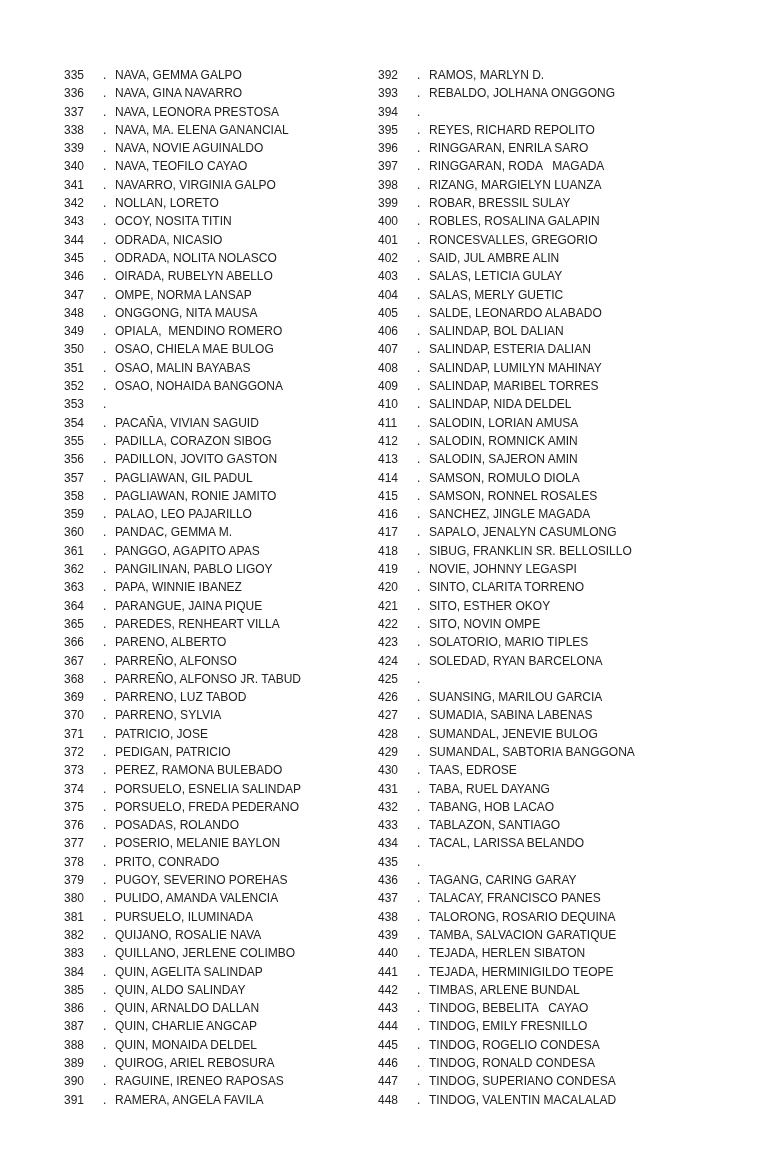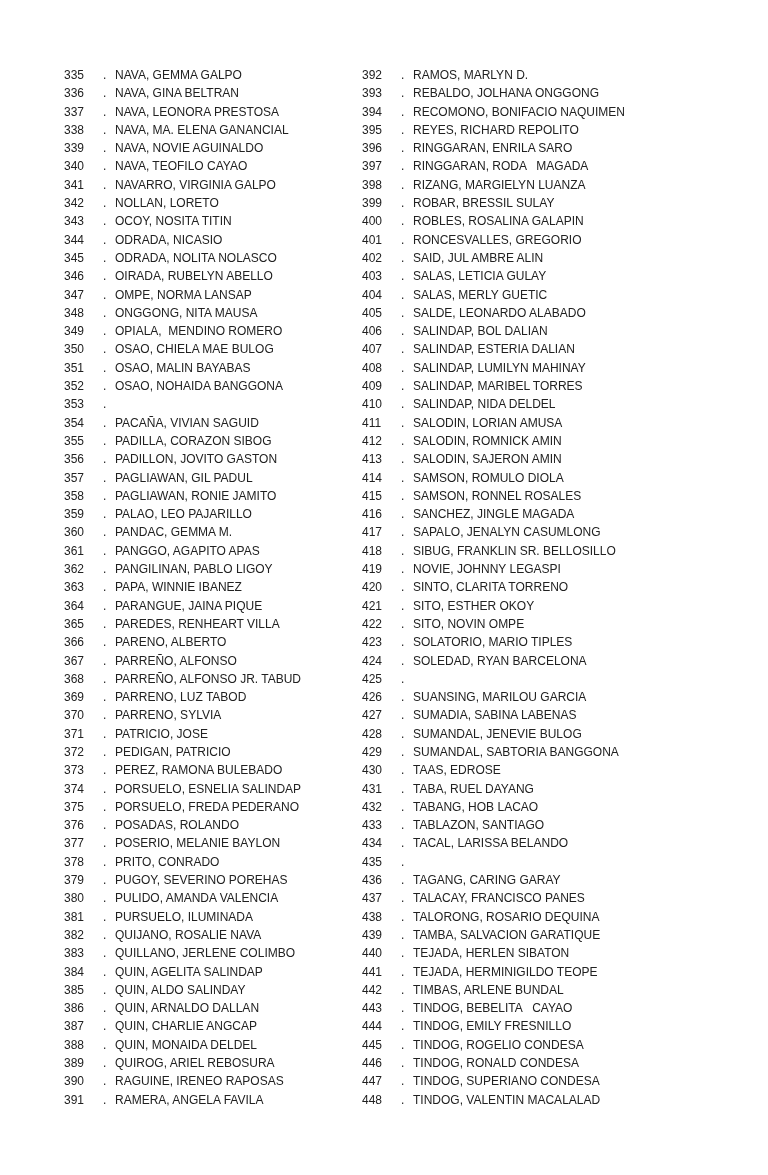--- a/index.html
+++ b/index.html
@@ -11,21 +11,21 @@
     font-family: "Liberation Sans", sans-serif;
     font-size: 12px;
     color: #212121;
     overflow: hidden;
   }
   .list-column {
     position: absolute;
     top: 66px;
   }
   .list-column-left  { left: 64px;  }
-  .list-column-right { left: 362px; }
+  .list-column-right { left: 378px; }
   .row {
     display: flex;
     height: 18.3px;
     line-height: 18.3px;
     white-space: pre;
   }
   .num {
     display: inline-block;
     width: 39px;
     text-align: left;
@@ -47,21 +47,21 @@
   <div class="list-column list-column-left">
   <div class="row">
     <span class="num">335</span>
     <span class="dot">.</span>
     <span class="ename">NAVA, GEMMA GALPO</span>
   </div>
 
   <div class="row">
     <span class="num">336</span>
     <span class="dot">.</span>
-    <span class="ename">NAVA, GINA BELTRAN</span>
+    <span class="ename">NAVA, GINA NAVARRO</span>
   </div>
 
   <div class="row">
     <span class="num">337</span>
     <span class="dot">.</span>
     <span class="ename">NAVA, LEONORA PRESTOSA</span>
   </div>
 
   <div class="row">
     <span class="num">338</span>
@@ -395,21 +395,20 @@
 
   <div class="row">
     <span class="num">393</span>
     <span class="dot">.</span>
     <span class="ename">REBALDO, JOLHANA ONGGONG</span>
   </div>
 
   <div class="row">
     <span class="num">394</span>
     <span class="dot">.</span>
-    <span class="ename">RECOMONO, BONIFACIO NAQUIMEN</span>
   </div>
 
   <div class="row">
     <span class="num">395</span>
     <span class="dot">.</span>
     <span class="ename">REYES, RICHARD REPOLITO</span>
   </div>
 
   <div class="row">
     <span class="num">396</span>

